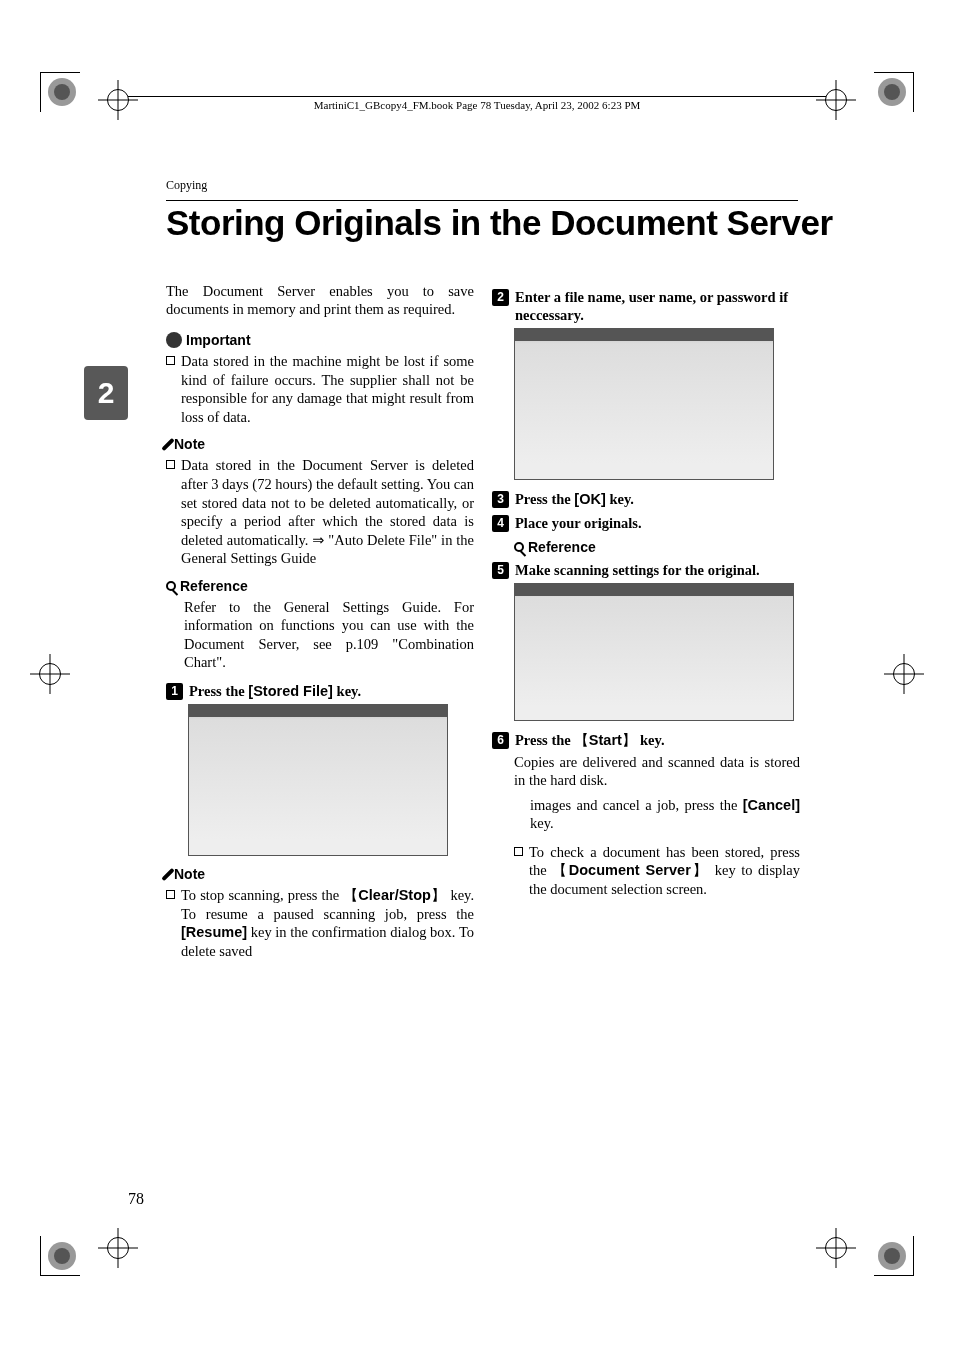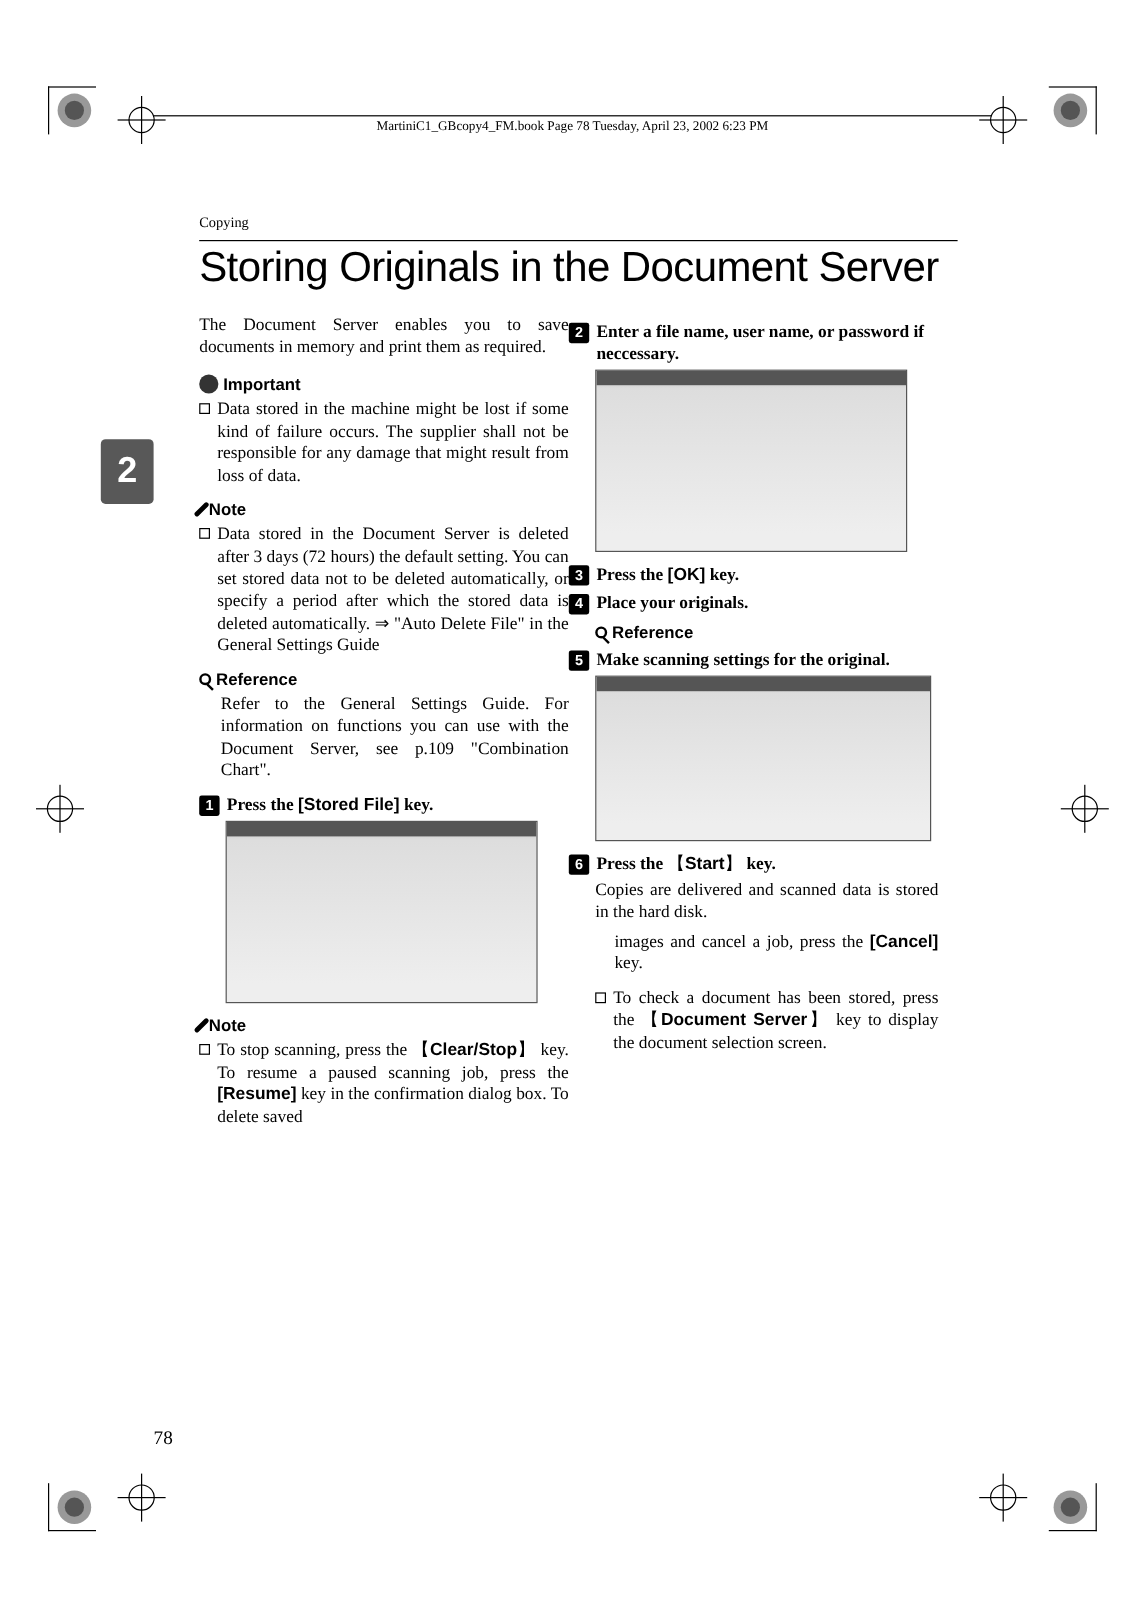--- a/index.html
+++ b/index.html
@@ -51,31 +51,31 @@
     top: 178px; left: 166px;
     font-size: 12px;
     border-bottom: 1px solid #000;
     padding-bottom: 7px;
     width: 632px;
   }
   .main-title {
     position: absolute;
     top: 203px; left: 166px;
     font-size: 35px;
-    font-weight: normal;
+    font-weight: bold;
     font-family: "Arial Rounded MT Bold","Arial Black",Arial,sans-serif;
     letter-spacing: -0.5px;
   }
   .page-body {
     position: absolute;
-    top: 262px;
+    top: 282px;
     left: 166px;
     width: 635px;
     display: flex;
-    gap: 0;
+    gap: 18px;
     font-size: 14.5px;
   }
   .col { width: 308px; }
   .intro { line-height: 1.25; margin-bottom: 14px; text-align: justify; }
   .heading {
     font-family: Arial, sans-serif;
     font-weight: bold;
     font-size: 14px;
     margin: 6px 0 4px 0;
     display: flex;

